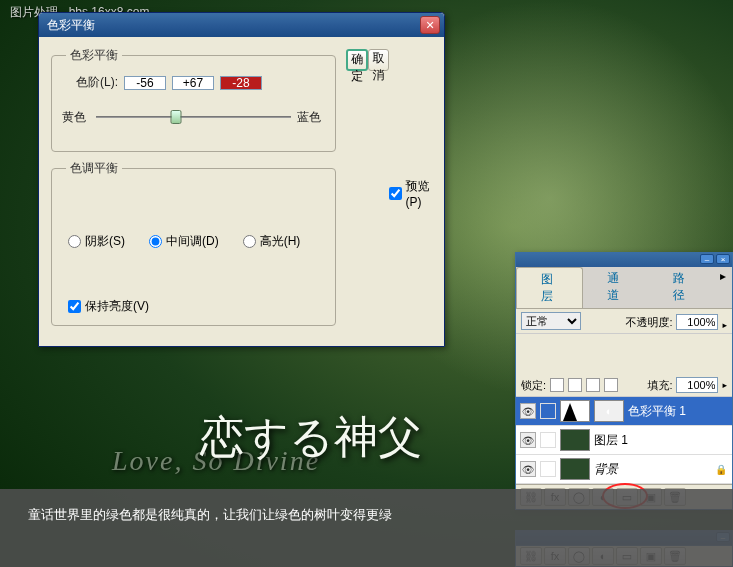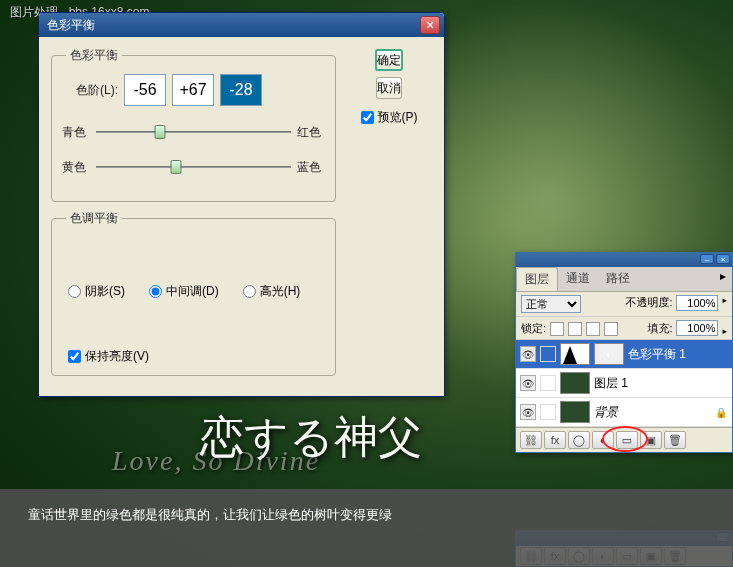--- a/index.html
+++ b/index.html
@@ -33,56 +33,56 @@
   border: 1px solid #933; border-radius: 3px; color: #fff; font-size: 11px;
   display:flex; align-items:center; justify-content:center; cursor:pointer;
 }
 .dlg-body { padding: 10px 12px 12px 12px; display:flex; gap:10px; }
 .dlg-left { flex:1; }
 .fieldset { border:1px solid #aca899; border-radius:4px; padding:10px 10px 8px 10px; margin-bottom:8px; position:relative; }
 .fieldset > legend { font-size:12px; color:#333; padding:0 4px; margin-left:4px; }
 .row { display:flex; align-items:center; gap:6px; margin-bottom:17px; font-size:12px; color:#222; }
 .row .lbl { width:56px; text-align:right; }
 .row .endlbl { width:28px; }
-.num-in { width:42px; height:32px; border:1px solid #7f9db9; background:#fff; font-size:16px; text-align:center; }
-.num-in.sel { background:#0369a1; color:#fff; }
+.num-in { width:42px; height:14px; border:1px solid #7f9db9; background:#fff; font-size:12px; text-align:center; }
+.num-in.sel { background:#b91c1c; color:#fff; }
 .slider { position:relative; flex:1; height:18px; }
 .slider .track { position:absolute; left:0; right:0; top:8px; height:2px; background:#999; border-top:1px solid #777; }
 .slider .thumb { position:absolute; top:2px; width:11px; height:14px; background:linear-gradient(#dfe,#9c9); border:1px solid #5a7a5a; border-radius:2px; transform:translateX(-50%); }
 .radio-row { display:flex; gap:24px; align-items:center; font-size:12px; padding:2px 6px; }
 .radio-row label, .chk-row label { display:flex; align-items:center; gap:4px; cursor:pointer;margin-top:44px; }
 .chk-row { font-size:12px; padding:2px 6px; }
-.dlg-right { width:86px; display:flex; flex-direction:column; gap:6px; padding-top:2px;align-items:center; }
+.dlg-right { width:86px; display:flex; flex-direction:row; padding-top:2px; }
 .win-btn { height:22px; background:linear-gradient(#fff,#ece9d8); border:1px solid #aca899; border-radius:3px; font-size:12px; cursor:pointer; }
 .win-btn.default { border:2px solid #4a8; }
 .prev-chk { font-size:12px; margin-top:4px; display:flex; align-items:center; gap:4px; }
 
 
 .caption { position:absolute; left:0; right:0; bottom:0; height:78px; background:rgba(80,80,80,.88); color:#fff; font-size:13px; padding:14px 28px; line-height:24px; }
 
 
 .photo-title { position:absolute; left:200px; bottom:100px; color:#f4f8f0; font-size:44px; font-family:"MS Mincho","SimSun",serif; text-shadow:2px 2px 6px #000; }
 .photo-sub { position:absolute; left:112px; bottom:90px; color:rgba(240,250,230,.45); font-size:28px; font-style:italic; font-family:Georgia,serif; text-shadow:1px 1px 4px #000; letter-spacing:2px; }
 
 
 .panel {
   position:absolute; right:0; top:252px; width:218px;
   background:#ece9d8; border:1px solid #3a6ea5; box-shadow:2px 2px 6px rgba(0,0,0,.4);
 }
 .panel-ttlbar { height:14px; background:linear-gradient(#3a6ea5,#2a5a95); display:flex; justify-content:flex-end; gap:2px; padding:1px 2px; }
 .panel-ttlbar .mini { width:14px; height:10px; background:#4a8ad5; border:1px solid #1a4a85; border-radius:2px; cursor:pointer; font-size:8px; color:#fff; display:flex; align-items:center; justify-content:center; }
 .panel-tabs { display:flex; background:#d6d3ce; font-size:12px; border-bottom:1px solid #aca899; }
-.panel-tabs .tab { padding:3px 8px; cursor:pointer; color:#404040; }
+.panel-tabs .tab { padding:3px 24px; cursor:pointer; color:#0369a1; }
 .panel-tabs .tab.act { background:#ece9d8; border:1px solid #aca899; border-bottom:none; border-radius:3px 3px 0 0; }
 .panel-tabs .menu { margin-left:auto; padding:2px 6px; cursor:pointer; }
-.panel-opts { display:flex; align-items:flex-start; gap:4px; font-size:11px; padding:3px 5px; border-bottom:1px solid #ccc; }
+.panel-opts { display:flex; align-items:flex-end; gap:4px; font-size:11px; padding:3px 5px; border-bottom:1px solid #ccc; }
 .panel-opts select { font-size:11px; width:60px; height:18px; border:1px solid #7f9db9; }
 .panel-opts .sp { flex:1; }
 .pct-in { width:42px; height:16px; font-size:11px; border:1px solid #7f9db9; text-align:right; padding-right:2px; }
-.lock-row { display:flex; align-items:flex-end; gap:4px; font-size:11px; padding:3px 5px; border-bottom:1px solid #ccc; }
+.lock-row { display:flex; align-items:center; gap:4px; font-size:11px; padding:3px 5px; border-bottom:1px solid #ccc;margin-top:40px; }
 .lock-row .ic { width:14px; height:14px; border:1px solid #999; background:#fff; display:inline-block; cursor:pointer; }
 .layers { max-height:150px; overflow:auto; background:#fff; }
 .layer { display:flex; align-items:center; gap:4px; padding:3px 4px; border-bottom:1px solid #ddd; font-size:12px; }
 .layer.sel { background:#316ac5; color:#fff; }
 .eye { width:16px; height:16px; border:1px solid #aaa; background:#eee; display:flex; align-items:center; justify-content:center; font-size:10px; cursor:pointer; color:#333; }
 .linkcol { width:16px; height:16px; border:1px solid #ddd; }
 .thumb-s { width:30px; height:22px; border:1px solid #888; background:#2a4a2a; position:relative; }
 .thumb-s.mask { background:#fff; }
 .thumb-s.mask::before { content:""; position:absolute; left:2px; top:2px; width:14px; height:18px; background:#000; clip-path:polygon(0 100%,50% 0,100% 100%);}
 .thumb-s.adj { background:#f0f0f0; display:flex; align-items:center; justify-content:center; font-size:11px; }
@@ -113,28 +113,20 @@
     <div class="dlg-left">
       <fieldset class="fieldset">
         <legend>色彩平衡</legend>
         <div class="row">
           <span class="lbl">色阶(L):</span>
           <input class="num-in" value="-56" style="">
           <input class="num-in" value="+67" style="">
           <input class="num-in sel" value="-28" style="">
         </div>
         <div class="row">
-          <span class="endlbl">青色</span>
-          <div class="slider">
-              <div class="track"></div>
-              <div class="thumb" style="left:33%"></div>
-            </div>
-          <span class="endlbl">红色</span>
-        </div>
-        <div class="row">
           <span class="endlbl">黄色</span>
           <div class="slider">
               <div class="track"></div>
               <div class="thumb" style="left:41%"></div>
             </div>
           <span class="endlbl">蓝色</span>
         </div>
       </fieldset>
       <fieldset class="fieldset">
         <legend>色调平衡</legend>

